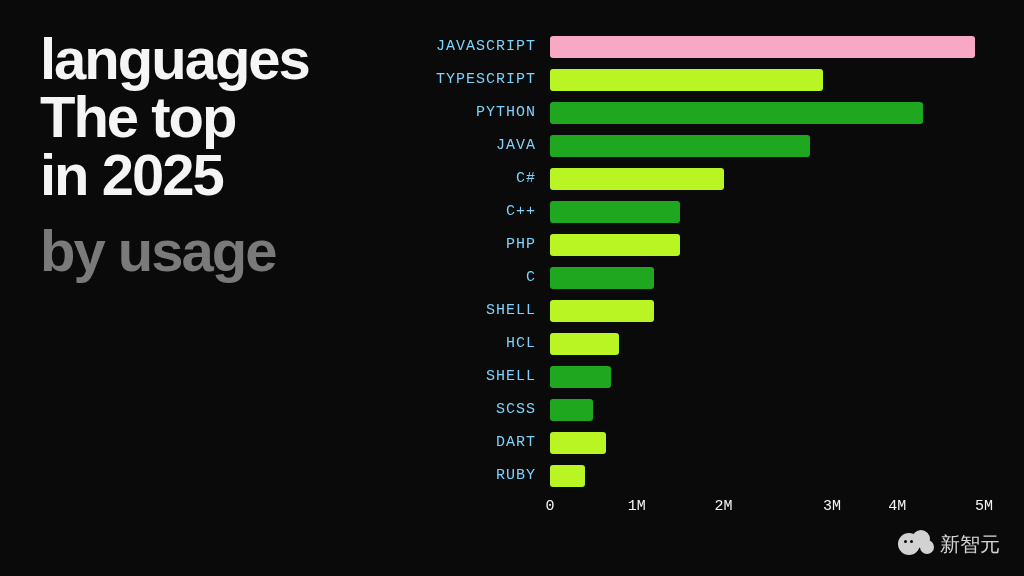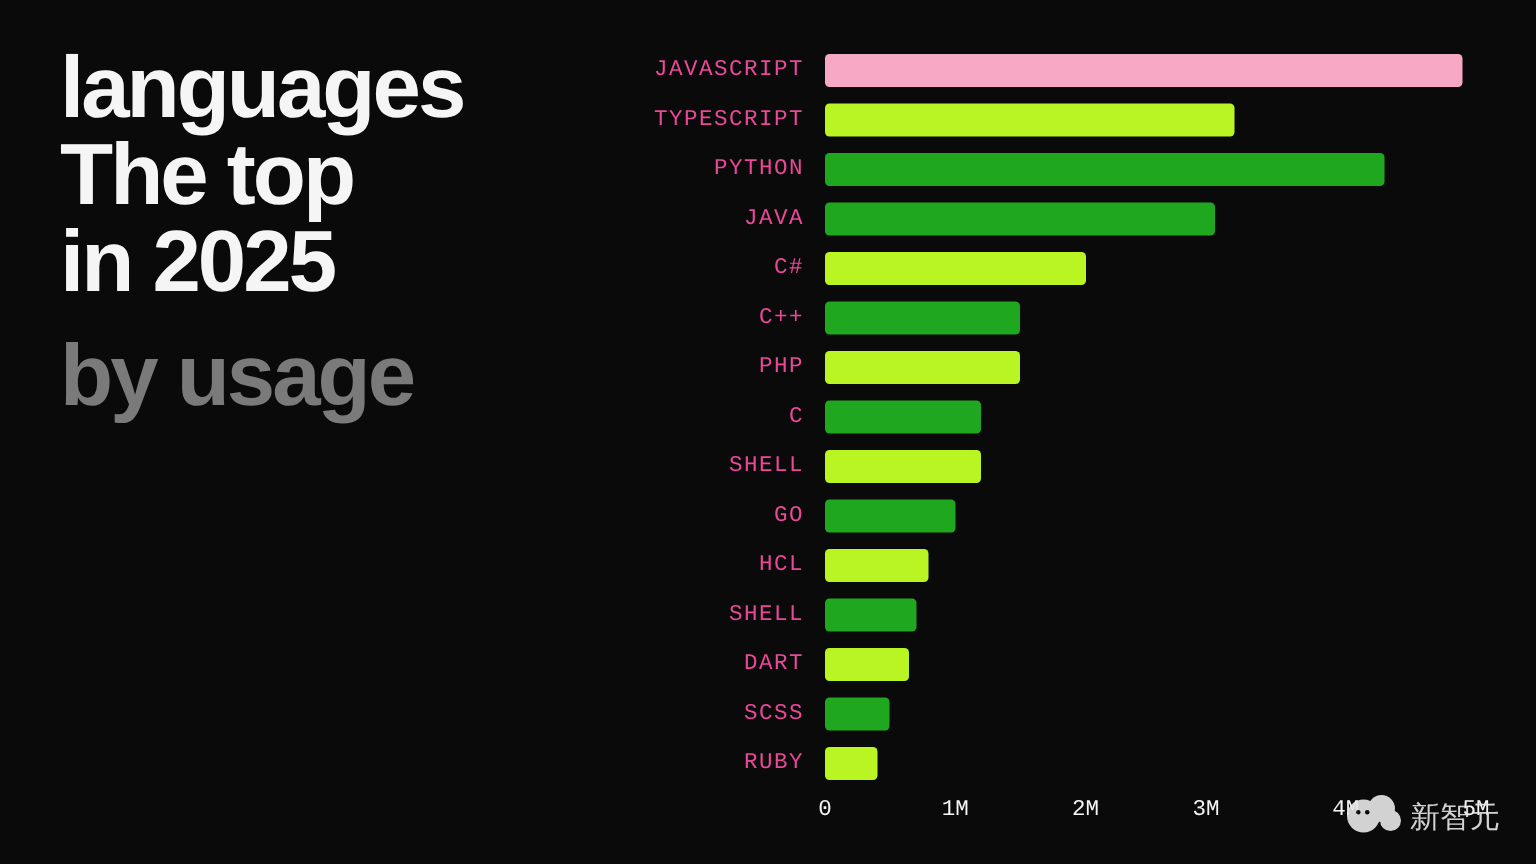--- a/index.html
+++ b/index.html
@@ -49,21 +49,21 @@
       align-items: center;
       height: 33px;
     }
     .bar-label {
       flex: 0 0 130px;
       text-align: right;
       padding-right: 14px;
       font-size: 15px;
       font-weight: 400;
       letter-spacing: 1px;
-      color: #ec4899;
+      color: #7dd3fc;
       font-family: Menlo, Consolas, "Courier New", monospace;
     }
     .bar-track {
       flex: 1;
       position: relative;
       height: 100%;
       display: flex;
       align-items: center;
     }
     .bar {
@@ -171,61 +171,55 @@
             <div class="bar" style="width: 24%; background: rgb(31, 168, 31);"></div>
           </div>
         </div>
         <div class="bar-row">
           <div class="bar-label">SHELL</div>
           <div class="bar-track">
             <div class="bar" style="width: 24%; background: rgb(184, 245, 34);"></div>
           </div>
         </div>
         <div class="bar-row">
-          <div class="bar-label">GO</div>
-          <div class="bar-track">
-            <div class="bar" style="width: 20%; background: rgb(31, 168, 31);"></div>
-          </div>
-        </div>
-        <div class="bar-row">
           <div class="bar-label">HCL</div>
           <div class="bar-track">
             <div class="bar" style="width: 16%; background: rgb(184, 245, 34);"></div>
           </div>
         </div>
         <div class="bar-row">
           <div class="bar-label">SHELL</div>
           <div class="bar-track">
             <div class="bar" style="width: 14%; background: rgb(31, 168, 31);"></div>
           </div>
         </div>
         <div class="bar-row">
+          <div class="bar-label">SCSS</div>
+          <div class="bar-track">
+            <div class="bar" style="width: 10%; background: rgb(31, 168, 31);"></div>
+          </div>
+        </div>
+        <div class="bar-row">
           <div class="bar-label">DART</div>
           <div class="bar-track">
             <div class="bar" style="width: 13%; background: rgb(184, 245, 34);"></div>
-          </div>
-        </div>
-        <div class="bar-row">
-          <div class="bar-label">SCSS</div>
-          <div class="bar-track">
-            <div class="bar" style="width: 10%; background: rgb(31, 168, 31);"></div>
           </div>
         </div>
         <div class="bar-row">
           <div class="bar-label">RUBY</div>
           <div class="bar-track">
             <div class="bar" style="width: 8%; background: rgb(184, 245, 34);"></div>
           </div>
         </div>
       </div>
     <div class="axis" id="axis">
         <div class="tick" style="left: 130px;">0</div>
         <div class="tick" style="left: 216.8px;">1M</div>
         <div class="tick" style="left: 303.6px;">2M</div>
-        <div class="tick" style="left: 384px;">3M</div>
+        <div class="tick" style="left: 412px;">3M</div>
         <div class="tick" style="left: 477.2px;">4M</div>
         <div class="tick" style="left: 564px;">5M</div>
       </div>
   </div>
 </div>
 
 <div class="watermark">
   <span class="watermark-icon">
     <span class="bubble b1"></span>
     <span class="bubble b2"></span>

